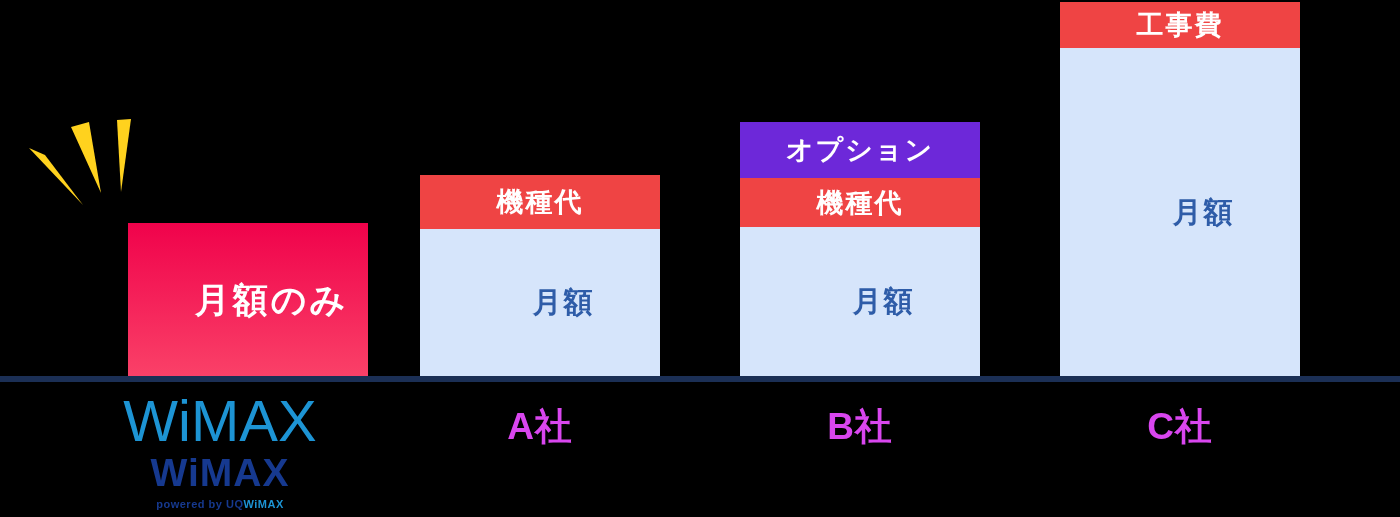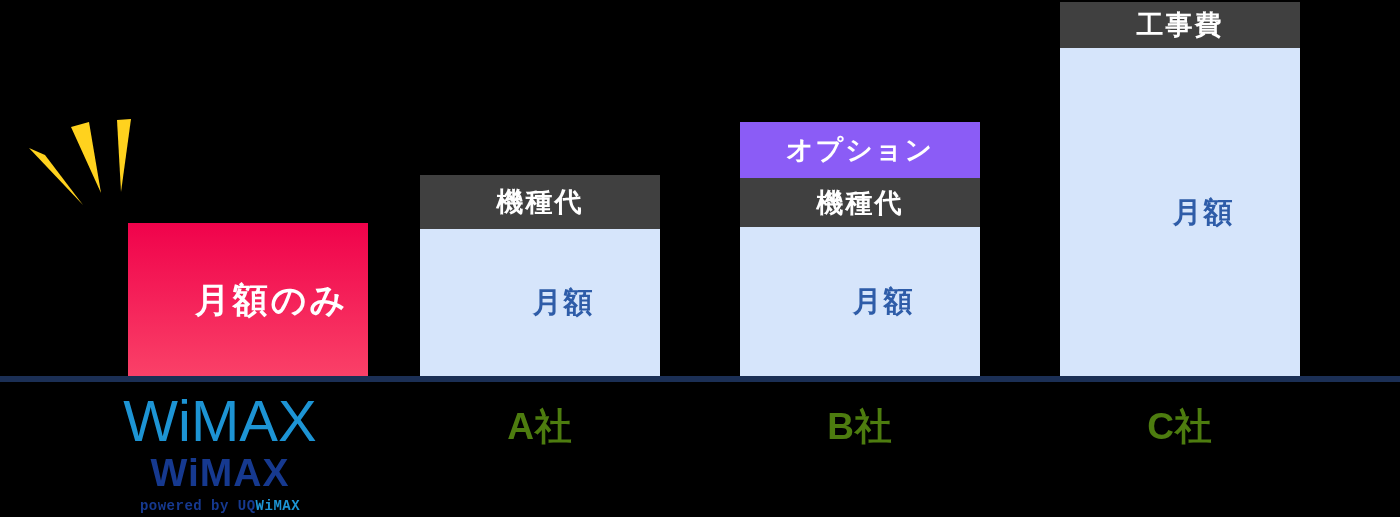--- a/index.html
+++ b/index.html
@@ -12,39 +12,39 @@
 
   .bar{position:absolute;display:flex;flex-direction:column;}
   .bar-broad{left:100px;top:223px;width:240px;height:154px;margin-left:28px;}
   .bar-a{left:420px;top:175px;width:240px;height:202px;}
   .bar-b{left:740px;top:122px;width:240px;height:255px;}
   .bar-c{left:1060px;top:2px;width:240px;height:375px;}
 
   .seg{display:flex;align-items:center;justify-content:center;flex:0 0 auto;}
   .seg-fill{flex:1 1 auto;padding-left:47px;}
   .seg-pink{background:linear-gradient(180deg,#F0024B 0%,#FA4168 100%);}
-  .seg-dark{background:#8b5cf6;}
-  .seg-mid{background:#404040;}
+  .seg-dark{background:#6d28d9;}
+  .seg-mid{background:#ef4444;}
   .seg-light{background:#D6E5FB;}
   .h54{height:54px;} .h56{height:56px;} .h49{height:49px;} .h46{height:46px;}
 
   .txt-hero{color:#FFFFFF;font-size:35px;font-weight:bold;letter-spacing:3px;}
   .txt-header{color:#FFFFFF;font-size:27px;font-weight:bold;letter-spacing:2px;}
   .txt-monthly{color:#2E5CA8;font-size:29px;font-weight:bold;letter-spacing:2px;}
 
   .baseline{position:absolute;left:0;top:376px;width:1400px;height:6px;background:#1B2F55;}
 
   .xlabel{position:absolute;top:402px;width:240px;text-align:center;
-          font-size:37px;font-weight:bold;color:#4d7c0f;letter-spacing:1px;}
+          font-size:37px;font-weight:bold;color:#d946ef;letter-spacing:1px;}
   .xlabel-a{left:420px;} .xlabel-b{left:740px;} .xlabel-c{left:1060px;}
 
   .logo{position:absolute;left:100px;top:392px;width:240px;text-align:center;line-height:1;}
   .logo-broad{font-size:58px;font-weight:500;color:#1D94D4;letter-spacing:0px;}
   .logo-wimax{font-size:39px;font-weight:800;color:#16398F;margin-top:3px;letter-spacing:1px;}
-  .logo-powered{font-size:14px;font-weight:bold;color:#16398F;margin-top:7px;letter-spacing:0.5px;font-family:Liberation Mono, monospace;}
+  .logo-powered{font-size:11px;font-weight:bold;color:#16398F;margin-top:7px;letter-spacing:0.5px;}
   .logo-powered .uq-wimax{color:#1D94D4;}
 </style>
 </head>
 <body>
 
 <div class="stage">
 
   <svg class="rays" viewBox="0 0 1400 517" aria-hidden="true">
     <polygon points="29,148 45,155 83,205"></polygon>
     <polygon points="71,127 89,122 101,193"></polygon>

